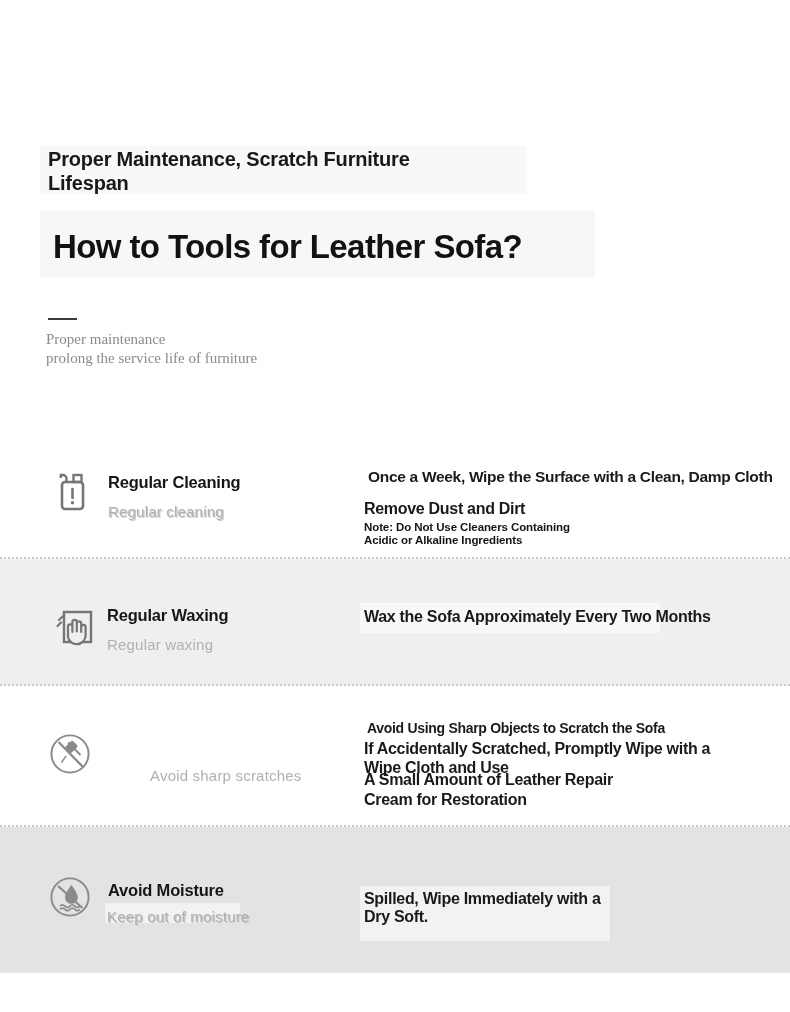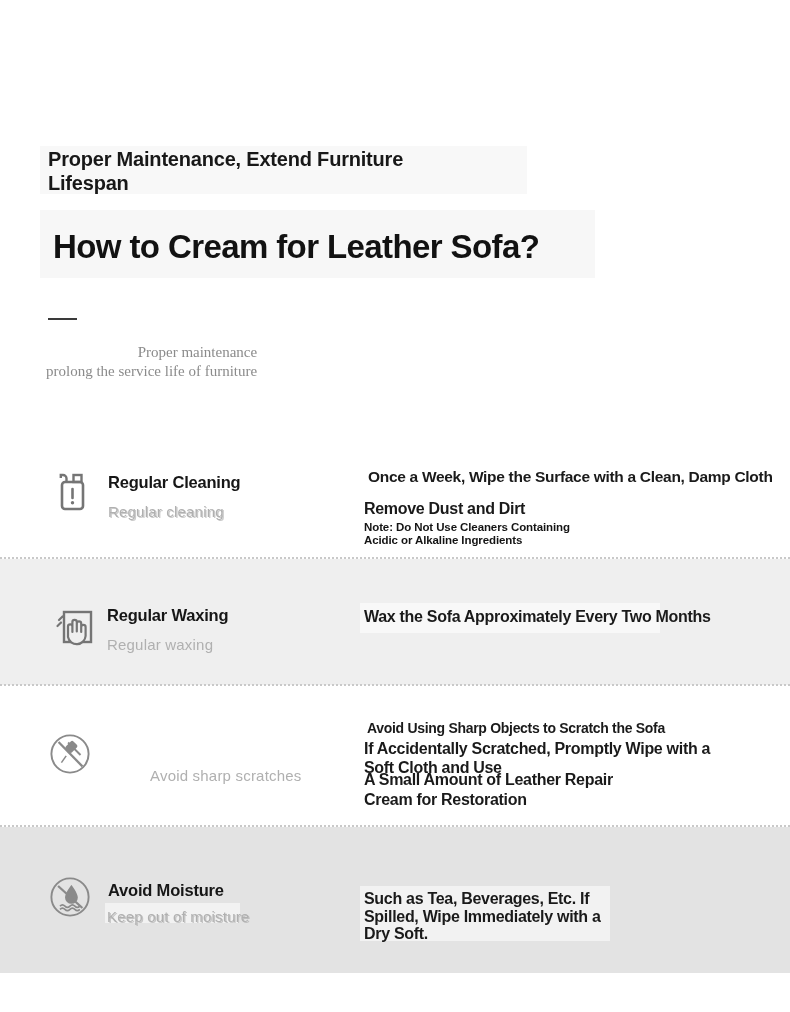--- a/index.html
+++ b/index.html
@@ -34,29 +34,29 @@
 </style>
 </head>
 <body>
 
 <div class="page">
 
   <div class="hl" style="left:40px;top:146px;width:487px;height:48px;"></div>
   <div class="hl title-box abs" style="left:40px;top:210px;width:555px;height:68px;background:#f7f7f7;"></div>
 
   <div class="abs kicker" style="left:48px;top:147px;">
-    <div>Proper Maintenance, Extend Furniture</div>
+    <div>Proper Maintenance, Scratch Furniture</div>
     <div>Lifespan</div>
   </div>
 
-  <div class="abs main-title" style="left:53px;top:228px;">How to Cream for Leather Sofa?</div>
+  <div class="abs main-title" style="left:53px;top:228px;">How to Tools for Leather Sofa?</div>
 
   <div class="abs rule" style="left:48px;top:318px;width:29px;"></div>
 
-  <div class="abs tagline" style="left:46px;top:343px;text-align:right;">
+  <div class="abs tagline" style="left:46px;top:330px;">
     <div>Proper maintenance</div>
     <div>prolong the service life of furniture</div>
   </div>
 
   <div class="band gray1" style="top:559px;height:126px;"></div>
   <div class="band gray2" style="top:827px;height:146px;"></div>
   <div class="sep" style="top:557px;"></div>
   <div class="sep" style="top:684px;"></div>
   <div class="sep" style="top:825px;"></div>
 
@@ -104,37 +104,36 @@
       <rect x="19" y="9" width="9" height="11" rx="2" fill="#8a8a8a" transform="rotate(45 23.5 14.5)"></rect>
       <path d="M20 10 L33 23" stroke="#8a8a8a" stroke-width="2"></path>
       <path d="M18 24 L13 31" stroke="#8a8a8a" stroke-width="1.6"></path>
       <path d="M10 9.5 L35 35" stroke="#8a8a8a" stroke-width="2.4"></path>
     </svg>
   </div>
   <div class="abs row-sub" style="left:108px;top:767px;margin-left:42px;">Avoid sharp scratches</div>
   <div class="abs d-med" style="left:367px;top:720px;">Avoid Using Sharp Objects to Scratch the Sofa</div>
   <div class="abs d-big lines" style="left:364px;top:740px;font-size:16px;line-height:18.5px;">
     <div>If Accidentally Scratched, Promptly Wipe with a</div>
-    <div>Soft Cloth and Use</div>
+    <div>Wipe Cloth and Use</div>
   </div>
   <div class="abs d-big lines" style="left:364px;top:770px;font-size:16px;line-height:20px;">
     <div>A Small Amount of Leather Repair</div>
     <div>Cream for Restoration</div>
   </div>
 
   <div class="abs" style="left:49px;top:876px;">
     <svg width="42" height="42" viewBox="0 0 44 44" fill="none">
       <circle cx="22" cy="22" r="19.5" stroke="#8a8a8a" stroke-width="2"></circle>
       <path d="M23.5 9.5 C23.5 9.5 16.8 18 16.8 22.5 a6.7 6.7 0 0 0 13.4 0 C30.2 18 23.5 9.5 23.5 9.5 Z" fill="#8a8a8a"></path>
       <path d="M11.5 31.5 q2.6 -2.6 5.2 0 q2.6 2.6 5.2 0 q2.6 -2.6 5.2 0 q2.6 2.6 5.2 0" stroke="#8a8a8a" stroke-width="1.7" fill="none"></path>
       <path d="M11.5 35 q2.6 -2.6 5.2 0 q2.6 2.6 5.2 0 q2.6 -2.6 5.2 0 q2.6 2.6 5.2 0" stroke="#8a8a8a" stroke-width="1.7" fill="none"></path>
       <path d="M9.5 10.5 L35 33.5" stroke="#8a8a8a" stroke-width="2.4"></path>
     </svg>
   </div>
   <div class="abs row-title" style="left:108px;top:881px;">Avoid Moisture</div>
   <div class="abs row-sub ghost" style="left:107px;top:908px;">Keep out of moisture</div>
   <div class="abs d-big lines" style="left:364px;top:890px;font-size:16px;line-height:17.5px;">
-    <div>Such as Tea, Beverages, Etc. If</div>
     <div>Spilled, Wipe Immediately with a</div>
     <div>Dry Soft.</div>
   </div>
 
 </div>
 
 </body></html>

